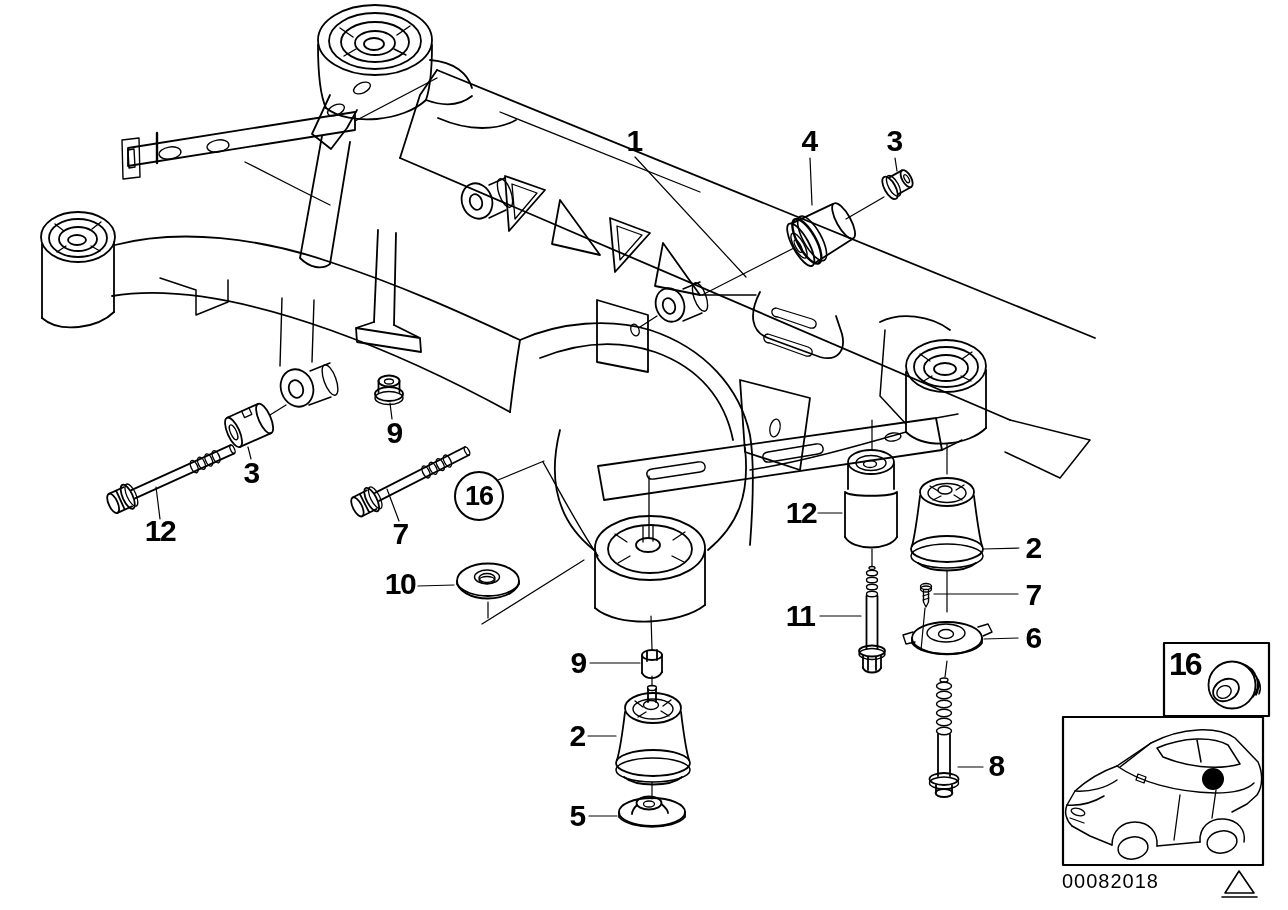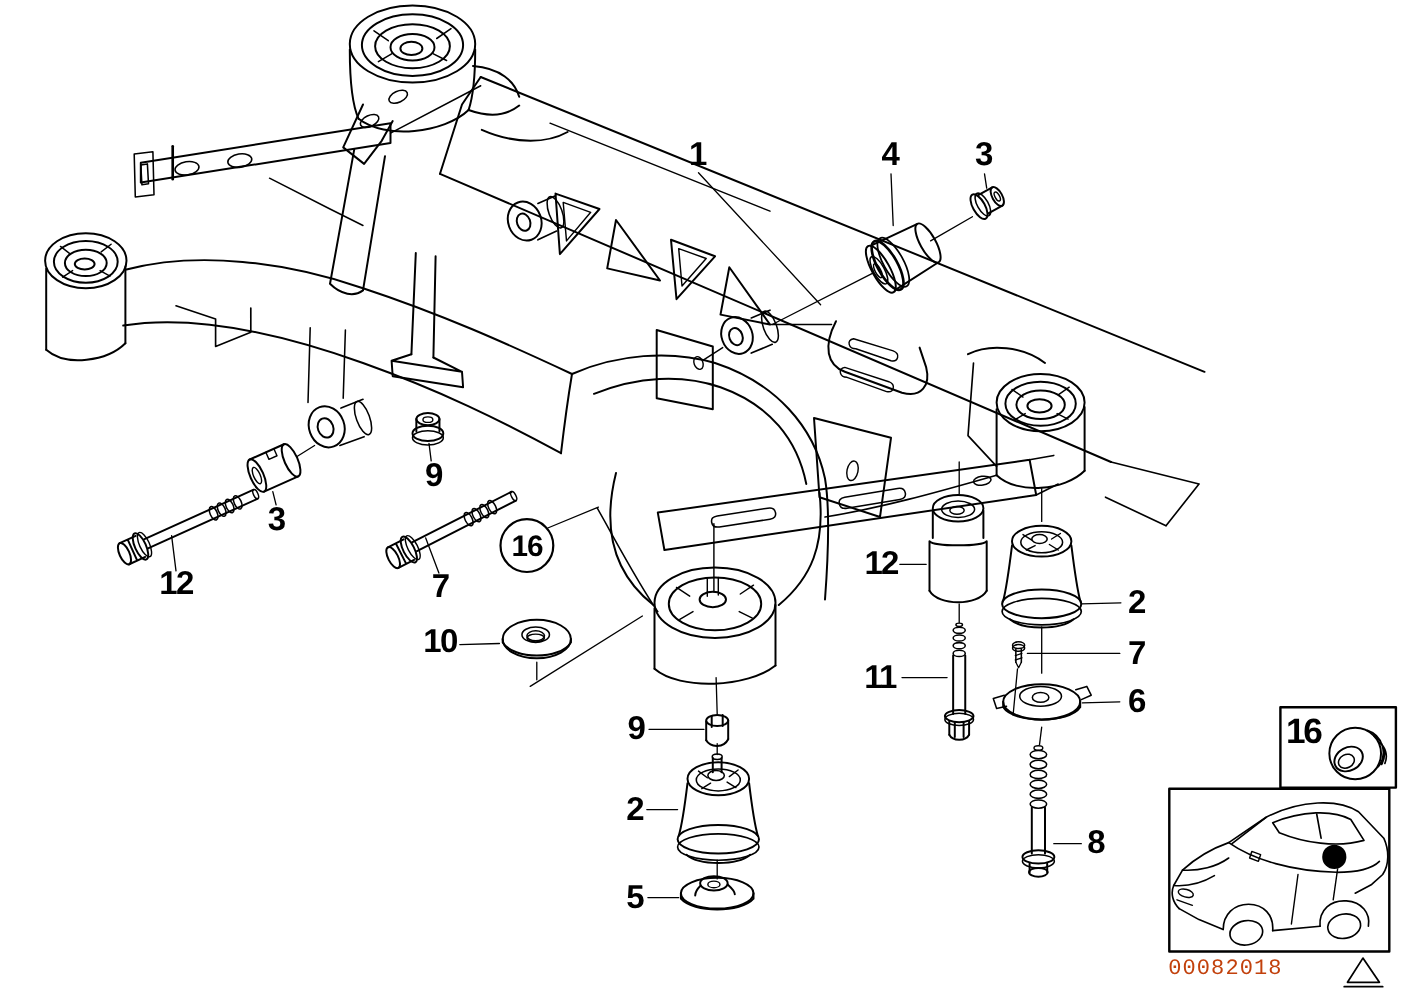--- a/index.html
+++ b/index.html
@@ -16,22 +16,22 @@
   .callout.circled{
     width:46px;height:46px;border:2px solid #000;border-radius:50%;
     display:flex;align-items:center;justify-content:center;
     font-size:27px;letter-spacing:-1px;background:#fff;
   }
   .inset-label{
     position:absolute;font-weight:bold;font-size:32px;line-height:1;
     letter-spacing:-2px;color:#000;
   }
   .image-code{
-    position:absolute;font-family:Liberation Mono, monospace;
-    font-size:20px;line-height:1;color:#c2410c;letter-spacing:1px;
+    position:absolute;font-family:Liberation Sans, sans-serif;
+    font-size:20px;line-height:1;color:#000000;letter-spacing:1px;
   }
 </style>
 </head>
 <body>
 
 <div class="stage">
 
 <svg width="1288" height="910" viewBox="0 0 1288 910">
   <g stroke="#000" fill="none" stroke-width="1.8" stroke-linecap="round" stroke-linejoin="round">
 

